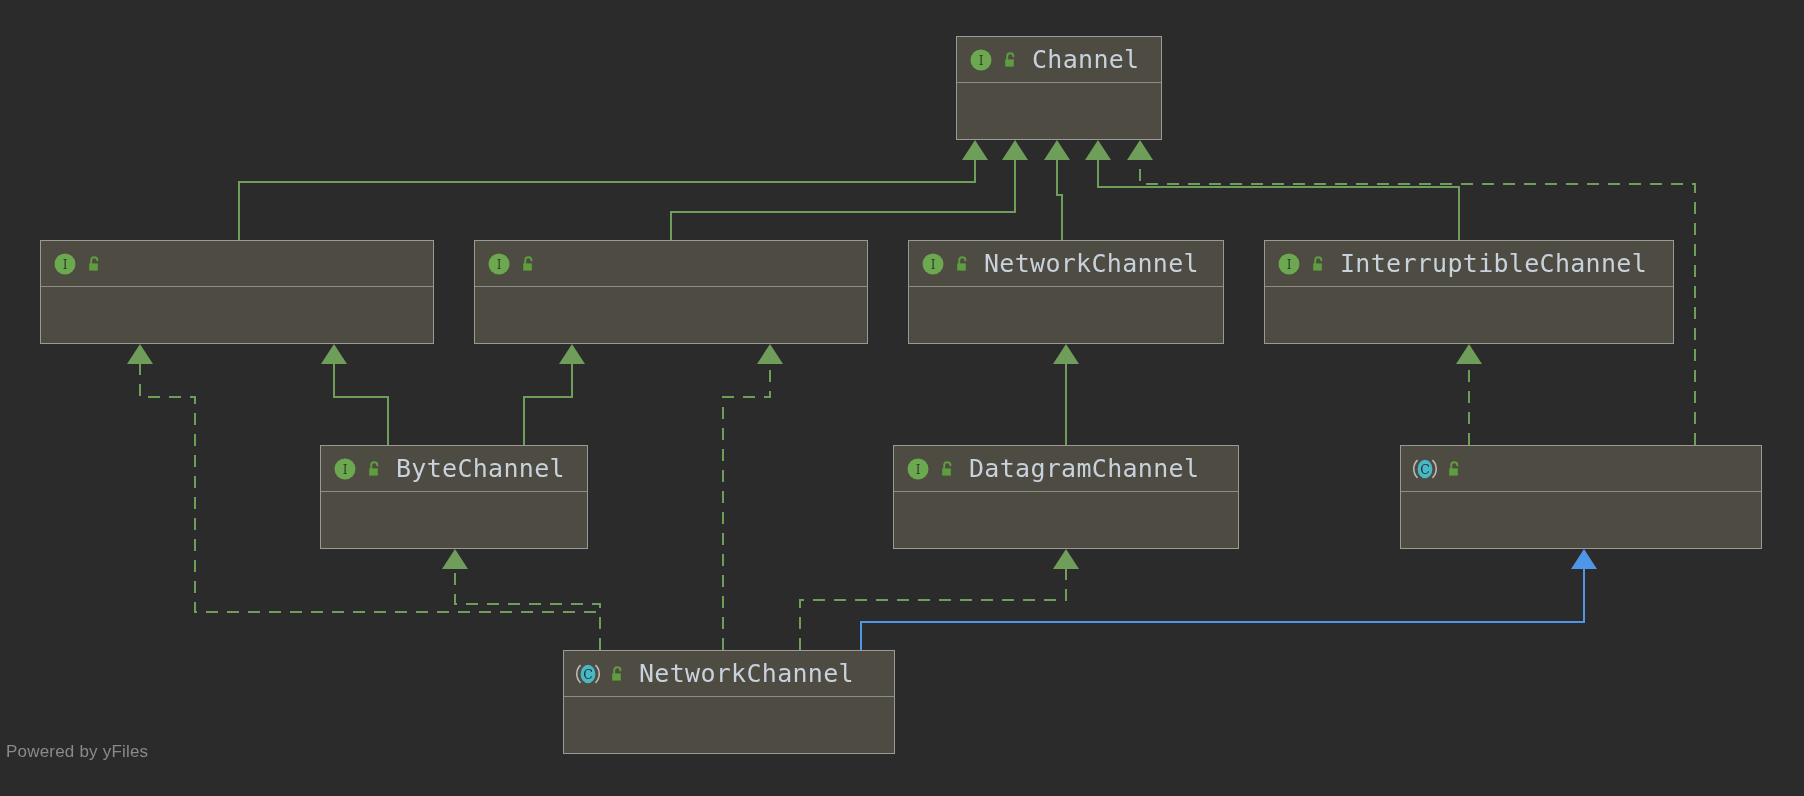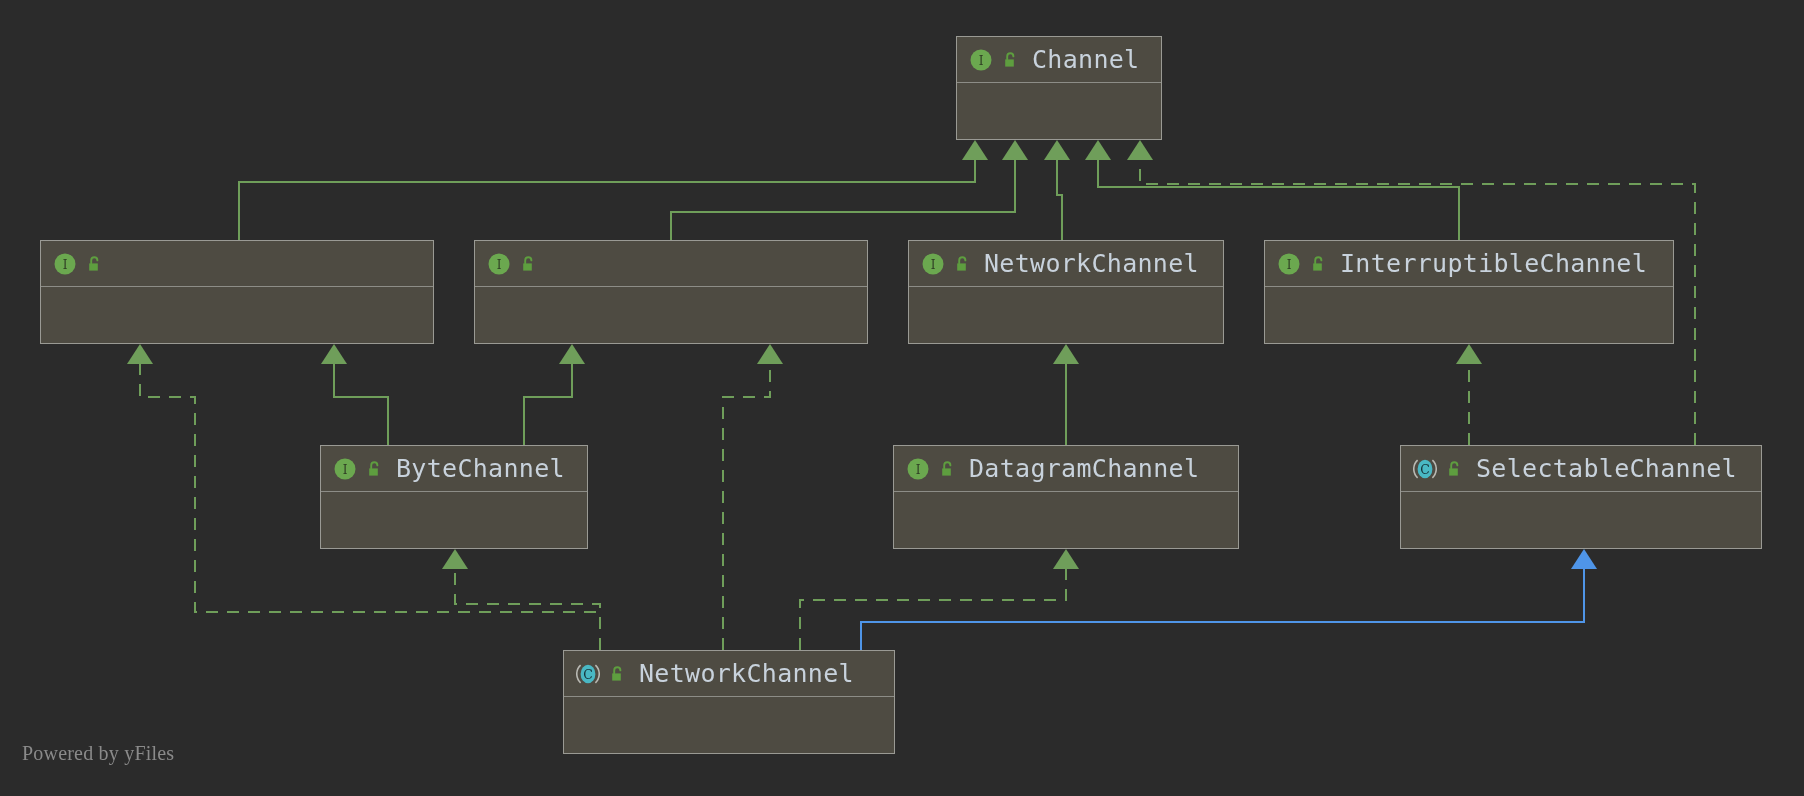--- a/index.html
+++ b/index.html
@@ -62,24 +62,24 @@
     font-size: 25px;
     letter-spacing: 0.3px;
     color: #c8d2dc;
     white-space: nowrap;
     line-height: 1;
     margin-left: 4px;
     user-select: none;
   }
   .watermark {
     position: absolute;
-    left: 22px;
+    left: 6px;
     top: 742px;
-    font-family: Liberation Serif, serif;
-    font-size: 20px;
+    font-family: Liberation Sans, sans-serif;
+    font-size: 17px;
     color: #8a8a8a;
     letter-spacing: 0.2px;
     user-select: none;
   }
 </style>
 </head>
 <body>
 
 <div id="canvas">
 
@@ -244,21 +244,20 @@
           <svg class="type-icon" viewBox="0 0 24 24">
             <path d="M4.6 3.2 A12 12 0 0 0 4.6 20.8" stroke="#b9b9b3" stroke-width="1.6" fill="none"></path>
             <path d="M19.4 3.2 A12 12 0 0 1 19.4 20.8" stroke="#b9b9b3" stroke-width="1.6" fill="none"></path>
             <ellipse cx="12" cy="12" rx="7.4" ry="9.2" fill="#49b8c4"></ellipse>
             <text x="12" y="16.5" text-anchor="middle" font-family="DejaVu Serif, Liberation Serif, serif" font-size="12.5" fill="#16343a">C</text>
           </svg>
           <svg class="lock-icon" viewBox="0 0 17 18">
             <path d="M5.2 8.2 V5.4 a3.1 3.1 0 0 1 6.2 0" stroke="#5e9e3f" stroke-width="1.9" fill="none" stroke-linecap="round"></path>
             <rect x="3.2" y="8.4" width="8.6" height="7.2" fill="#5e9e3f"></rect>
           </svg>
-          <span class="node-label">SelectableChannel</span>
         </div>
         <div class="node-body"></div>
       </div>
       <div class="uml-node" style="left: 563px; top: 650px; width: 332px; height: 104px; background: rgb(78, 75, 66); border-color: rgb(154, 154, 148);">
         <div class="node-header">
           <svg class="type-icon" viewBox="0 0 24 24">
             <path d="M4.6 3.2 A12 12 0 0 0 4.6 20.8" stroke="#b9b9b3" stroke-width="1.6" fill="none"></path>
             <path d="M19.4 3.2 A12 12 0 0 1 19.4 20.8" stroke="#b9b9b3" stroke-width="1.6" fill="none"></path>
             <ellipse cx="12" cy="12" rx="7.4" ry="9.2" fill="#49b8c4"></ellipse>
             <text x="12" y="16.5" text-anchor="middle" font-family="DejaVu Serif, Liberation Serif, serif" font-size="12.5" fill="#16343a">C</text>

